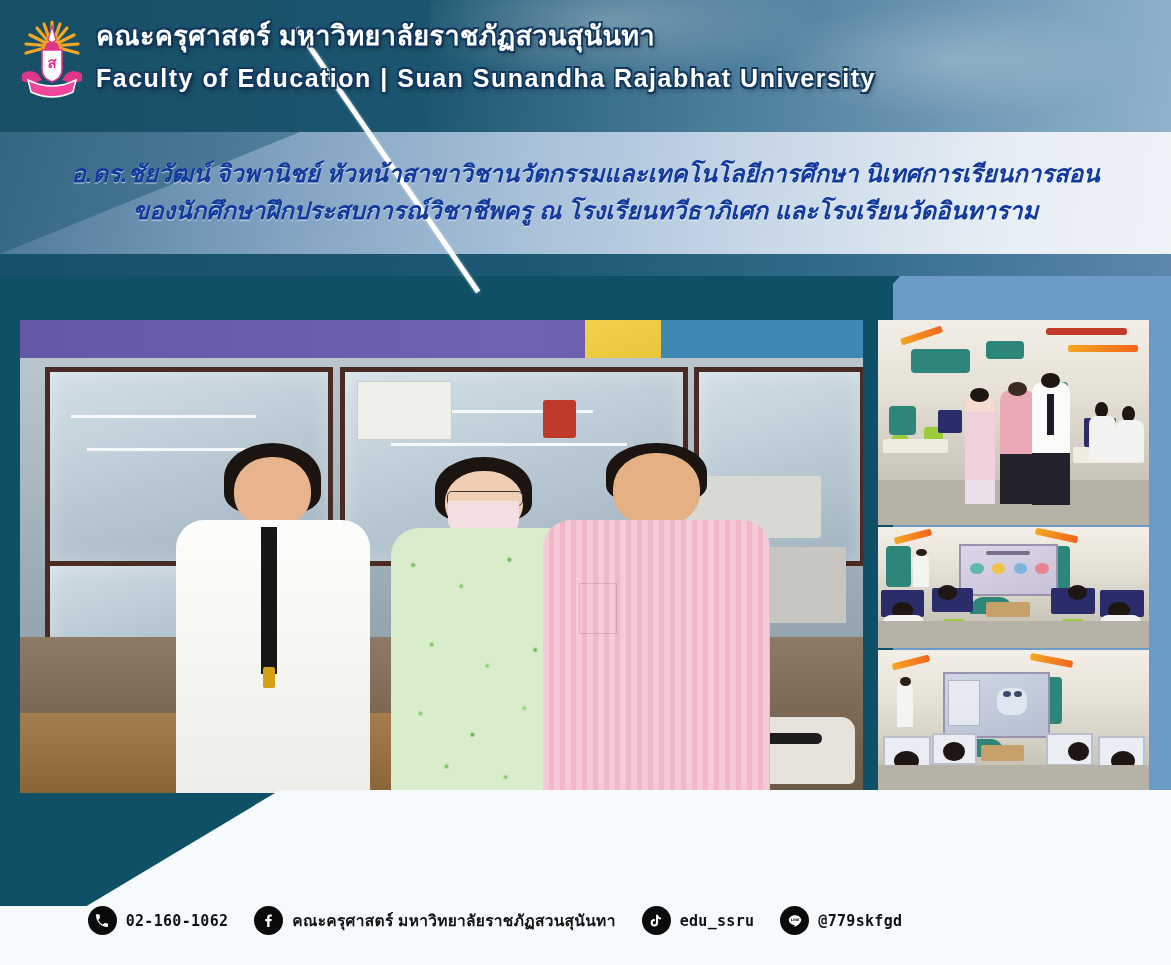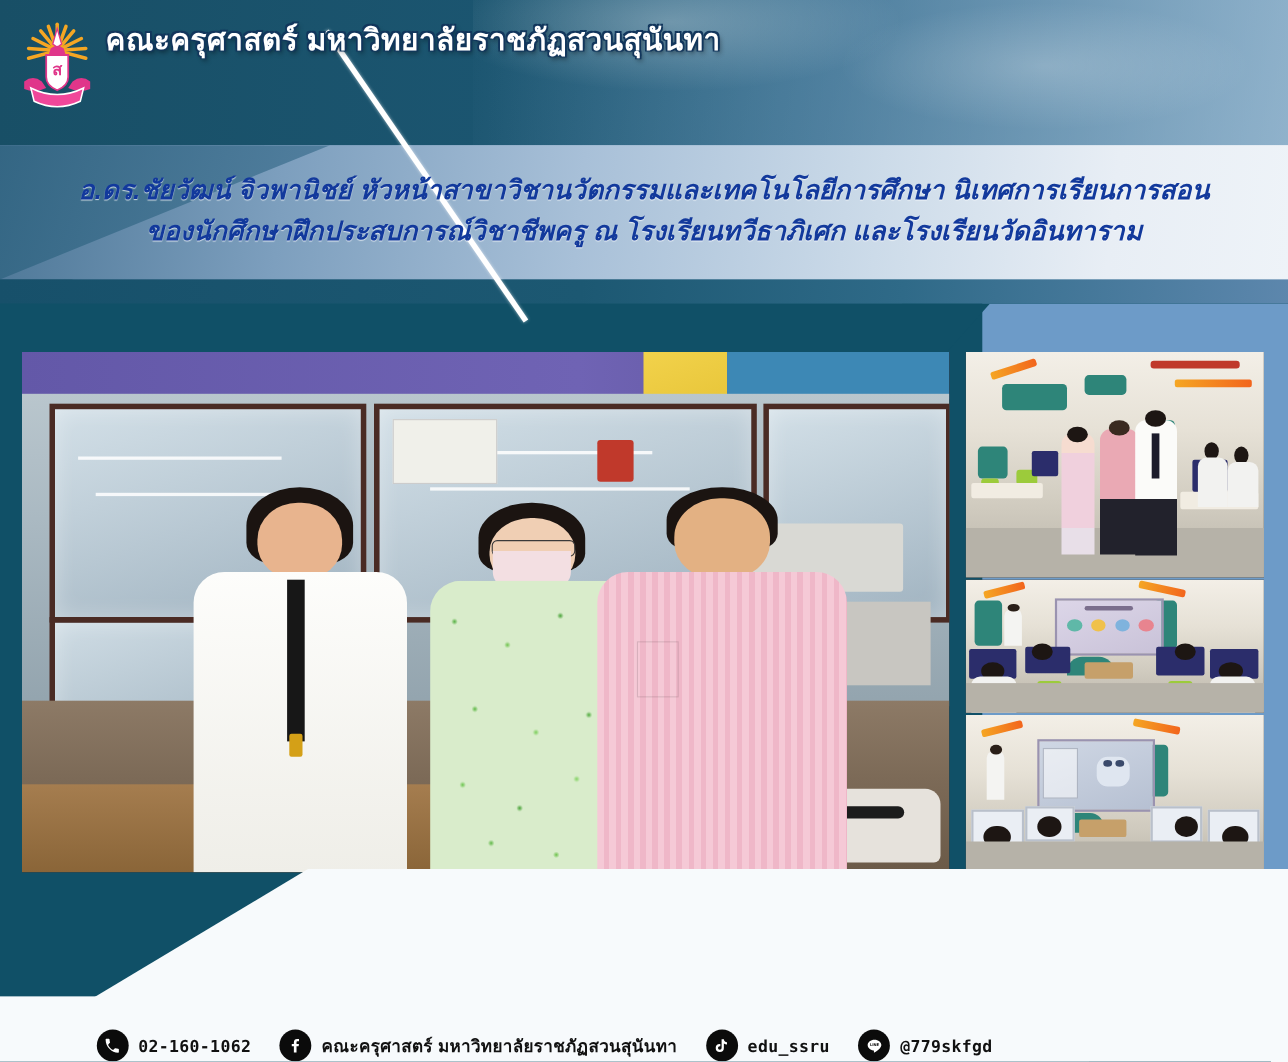--- a/index.html
+++ b/index.html
@@ -239,21 +239,21 @@
   .t-stud{position:absolute;background:#f2f2f0;border-radius:8px 8px 0 0;}
   .t-studh{position:absolute;background:#1d1613;border-radius:50%;}
   .t-floor{position:absolute;left:0;bottom:0;width:100%;height:22%;background:#b6b2a8;}
   .t-greenchair{position:absolute;background:#9ccb3b;border-radius:3px;}
   .t-orange{position:absolute;background:linear-gradient(90deg,#f5a623,#f2651d);border-radius:2px;}
 
   
   .footer{
     position:absolute;left:0;top:906px;width:990px;height:59px;
     background:#f7fafc;
-    display:flex;align-items:flex-end;justify-content:center;gap:0;
+    display:flex;align-items:flex-start;justify-content:center;gap:0;
   }
   .fitem{display:flex;align-items:center;gap:9px;}
   .fitem + .fitem{margin-left:26px;}
   .ficon{width:29px;height:29px;border-radius:50%;background:#0b0b0b;
     display:flex;align-items:center;justify-content:center;flex:0 0 auto;}
   .ficon svg{display:block;}
   .ftext{font-size:15.5px;font-weight:bold;color:#111;letter-spacing:.3px;white-space:nowrap;}
   .ftext.mono{font-family:"DejaVu Sans Mono","Liberation Mono",monospace;font-size:15px;}
 </style>
 </head>
@@ -299,20 +299,21 @@
 
         <path d="M6 58 q8 -6 16 0 l4 6 q-10 5 -20 1 z" fill="#e0368a"></path>
         <path d="M66 58 q-8 -6 -16 0 l-4 6 q10 5 20 1 z" fill="#e0368a"></path>
         <path d="M12 64 q24 12 48 0 l-3 12 q-21 10 -42 0 z" fill="#f0479a" stroke="#ffffff" stroke-width="1.4"></path>
       </g>
     </svg>
   </div>
 
   <div class="header-text">
     <div class="hdr-line1">คณะครุศาสตร์ มหาวิทยาลัยราชภัฏสวนสุนันทา</div>
+    <div class="hdr-line2">Faculty of Education | Suan Sunandha Rajabhat University</div>
   </div>
 
   <div class="headline">
     <div>อ.ดร.ชัยวัฒน์ จิวพานิชย์ หัวหน้าสาขาวิชานวัตกรรมและเทคโนโลยีการศึกษา นิเทศการเรียนการสอน</div>
     <div>ของนักศึกษาฝึกประสบการณ์วิชาชีพครู ณ โรงเรียนทวีธาภิเศก และโรงเรียนวัดอินทาราม</div>
   </div>
 
   <div class="photo-main">
     <div class="ph">
       <div class="m-ceil"></div>

